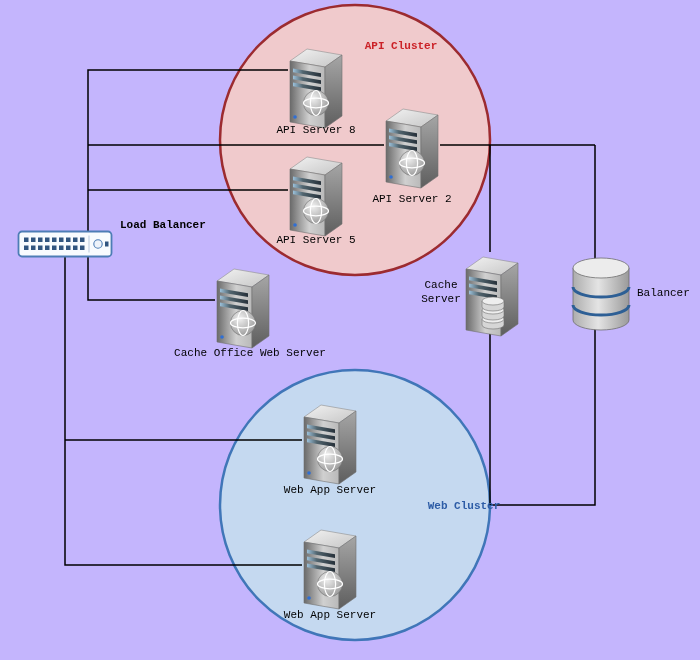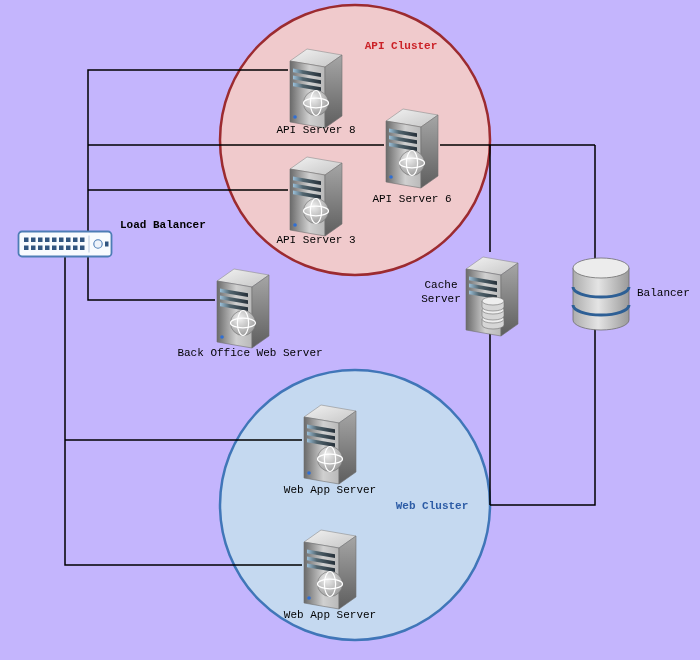--- a/index.html
+++ b/index.html
@@ -138,23 +138,23 @@
     <use href="#sym-server" x="215" y="264"></use>
     <use href="#sym-server" x="302" y="400"></use>
     <use href="#sym-server" x="302" y="525"></use>
     <use href="#sym-cache" x="464" y="252"></use>
     <use href="#sym-db" x="572" y="256"></use>
     <use href="#sym-lb" x="18" y="231"></use>
   </svg>
 
   <div class="lbl bold" style="left: 401px; top: 47px; color: rgb(203, 33, 39);">API Cluster</div>
   <div class="lbl" style="left:316px;top:131px">API Server 8</div>
-  <div class="lbl" style="left:412px;top:200px">API Server 6</div>
-  <div class="lbl" style="left:316px;top:241px">API Server 3</div>
+  <div class="lbl" style="left:412px;top:200px">API Server 2</div>
+  <div class="lbl" style="left:316px;top:241px">API Server 5</div>
   <div class="lbl bold left" style="left:120px;top:226px">Load Balancer</div>
-  <div class="lbl" style="left:250px;top:354px">Back Office Web Server</div>
+  <div class="lbl" style="left:250px;top:354px">Cache Office Web Server</div>
   <div class="lbl wrap" style="left:441px;top:293px">Cache Server</div>
   <div class="lbl left" style="left:637px;top:294px">Balancer</div>
-  <div class="lbl bold" style="left: 432px; top: 507px; color: rgb(45, 92, 166);">Web Cluster</div>
+  <div class="lbl bold" style="left: 464px; top: 507px; color: rgb(45, 92, 166);">Web Cluster</div>
   <div class="lbl" style="left:330px;top:491px">Web App Server</div>
   <div class="lbl" style="left:330px;top:616px">Web App Server</div>
 
 </div>
 
 </body></html>

